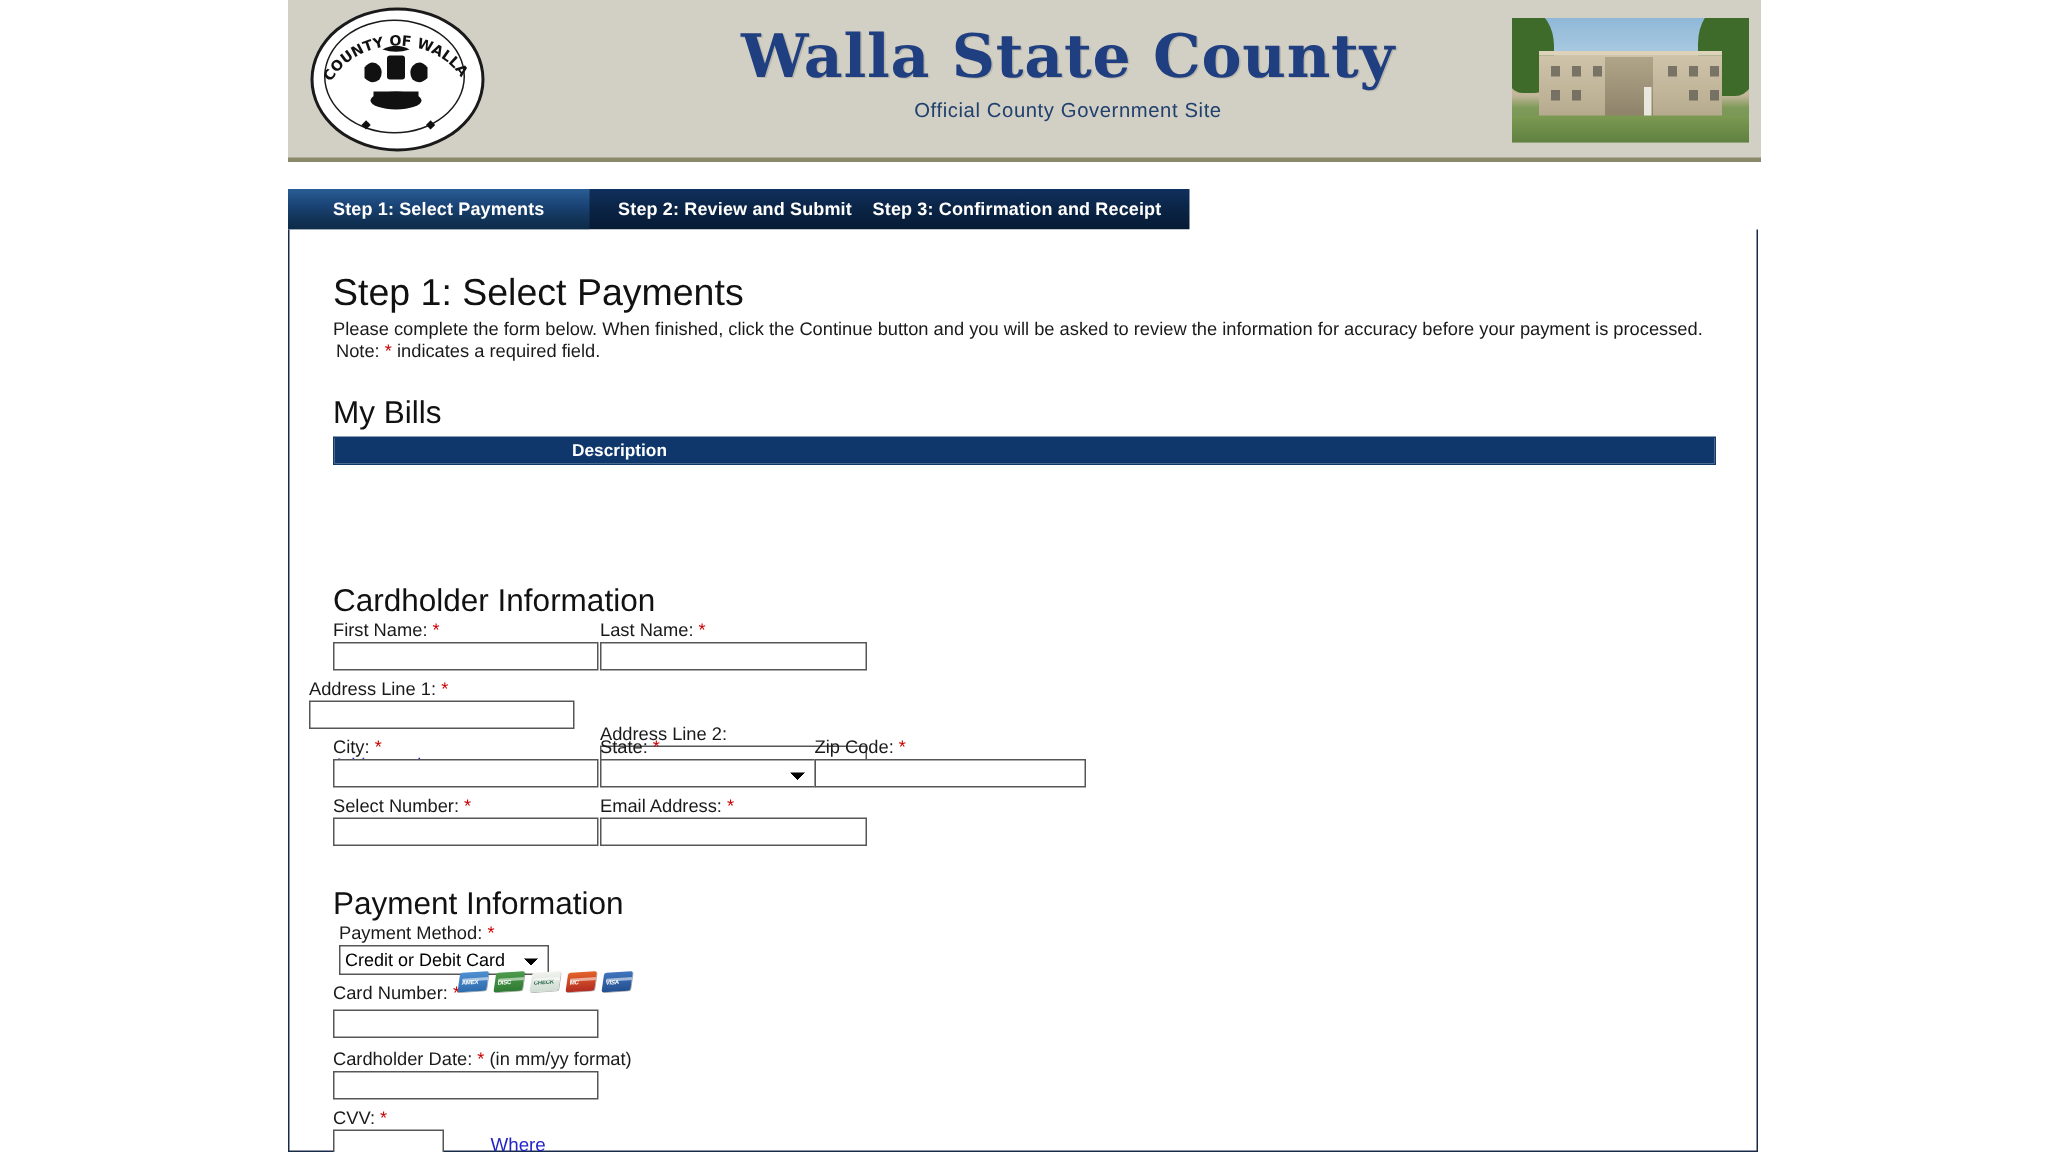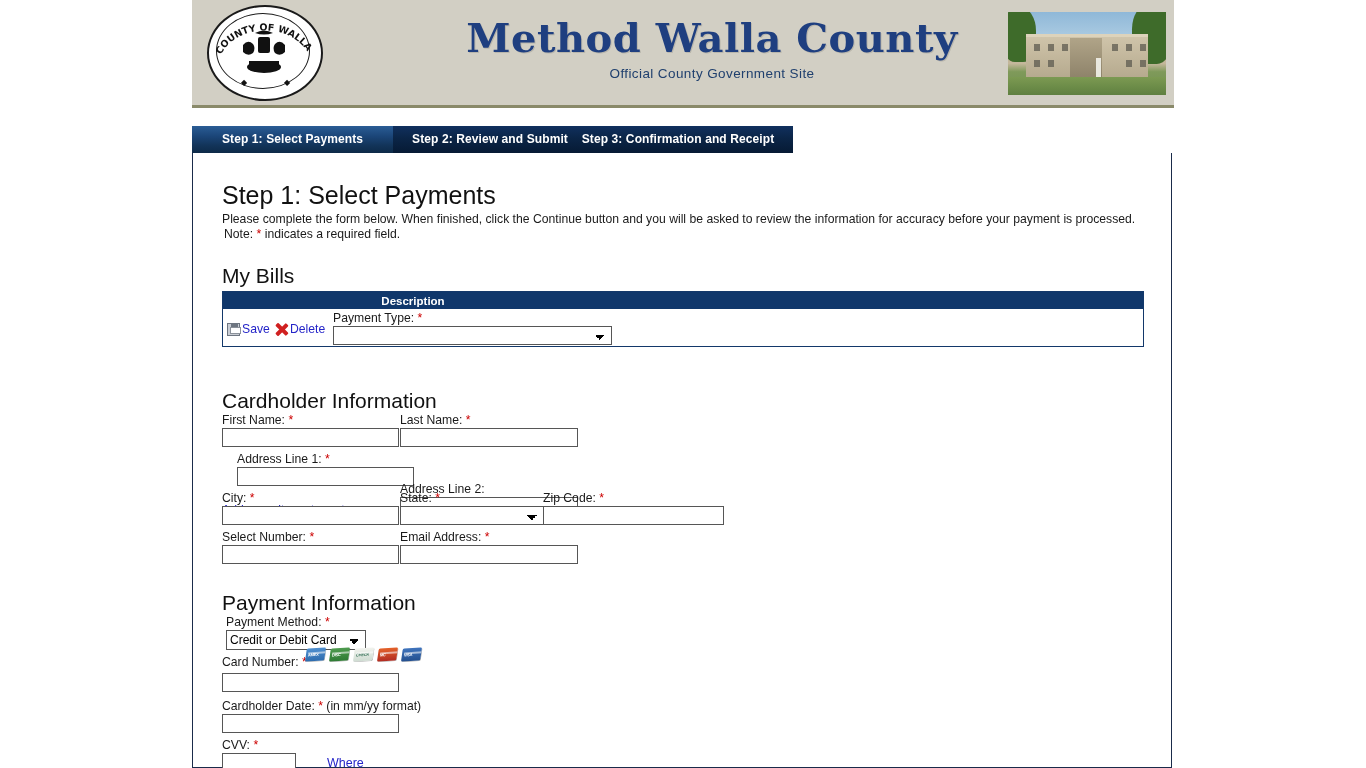--- a/index.html
+++ b/index.html
@@ -371,21 +371,21 @@
     <svg class="seal-art" viewBox="0 0 58 56">
       <path d="M20 8 q9 -5 18 0 q-9 3 -18 0z" fill="#111"></path>
       <rect x="23" y="12" width="12" height="16" rx="2" fill="#111"></rect>
       <path d="M8 20 q5 -6 10 -1 q3 4 0 9 q-5 4 -10 -1z" fill="#111"></path>
       <path d="M50 20 q-5 -6 -10 -1 q-3 4 0 9 q5 4 10 -1z" fill="#111"></path>
       <ellipse cx="29" cy="42" rx="17" ry="6" fill="#111"></ellipse>
       <rect x="14" y="36" width="30" height="4" fill="#111"></rect>
     </svg>
   </div>
 
-  <div id="header-title">Method Walla County</div>
+  <div id="header-title">Walla State County</div>
   <div id="header-subtitle">Official County Government Site</div>
 
   <div id="courthouse-photo">
     <div class="ch-tree" style="left:-6px;  top:-4px;  width:34px; height:54px;"></div>
     <div class="ch-tree" style="left:124px; top:-8px;  width:40px; height:60px;"></div>
     <div class="ch-building"></div>
     <div class="ch-portico"></div>
     <div class="ch-win" style="left:26px; top:32px;"></div>
     <div class="ch-win" style="left:40px; top:32px;"></div>
     <div class="ch-win" style="left:54px; top:32px;"></div>
@@ -413,52 +413,37 @@
 
   <div class="intro-line" id="intro-1">Please complete the form below. When finished, click the Continue button and you will be asked to review the information for accuracy before your payment is processed.</div>
   <div class="intro-line" id="intro-2"><span>Note: </span><span class="req-star">*</span><span> indicates a required field.</span></div>
 
   <h2 class="section-h2" id="h2-my-bills">My Bills</h2>
 
   <div id="bills-table">
     <div id="bills-table-head">
       <div id="col-description">Description</div>
     </div>
-    <div id="bills-row">
-
-      <div class="row-action" id="save-action">
-        <span class="action-ico floppy"></span><span>Save</span>
-      </div>
-
-      <div class="row-action" id="delete-action">
-        <span class="action-ico redx"></span><span>Delete</span>
-      </div>
-
-      <div id="payment-type-block">
-        <label class="fl-label"><span>Payment Type:</span> <span class="req-star">*</span></label>
-        <select class="fl-select" style="width:279px;"><option></option></select>
-      </div>
-    </div>
   </div>
 
   <a href="#" id="add-items-link">Add more items to cart</a>
 
   <h2 class="section-h2" id="h2-cardholder">Cardholder Information</h2>
 
   <div class="field" style="left:29px; top:260px;">
     <label class="fl-label"><span>First Name:</span> <span class="req-star">*</span></label>
     <input class="fl-input" style="width: 177px;" value="">
   </div>
 
   <div class="field" style="left:207px; top:260px;">
     <label class="fl-label"><span>Last Name:</span> <span class="req-star">*</span></label>
     <input class="fl-input" style="width: 178px;" value="">
   </div>
 
-  <div class="field" style="left:44px; top:299px;">
+  <div class="field" style="left:13px; top:299px;">
     <label class="fl-label"><span>Address Line 1:</span> <span class="req-star">*</span></label>
     <input class="fl-input" style="width: 177px;" value="">
   </div>
 
   <div class="field" style="left:207px; top:299px;margin-top:30px;">
     <label class="fl-label">Address Line 2:</label>
     <input class="fl-input" style="width: 178px;" value="">
   </div>
 
   <div class="field" style="left:29px; top:338px;">

